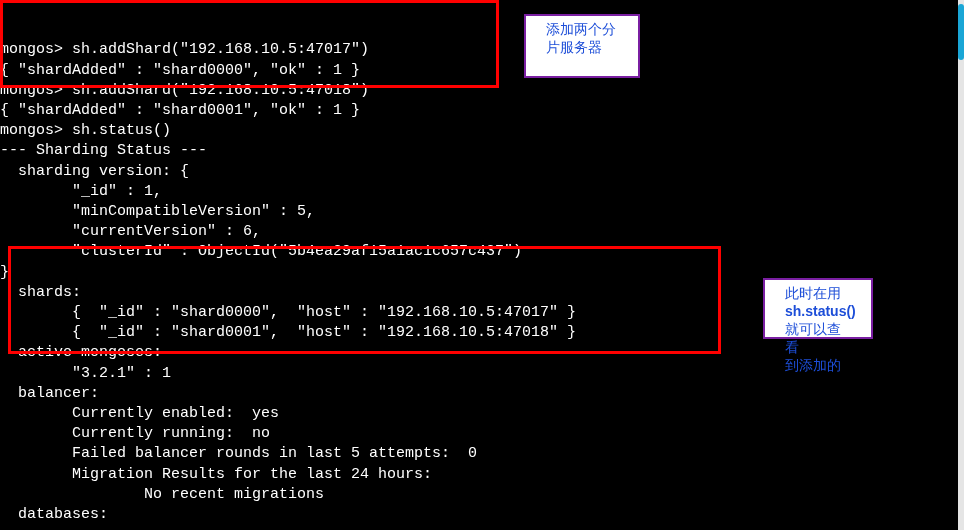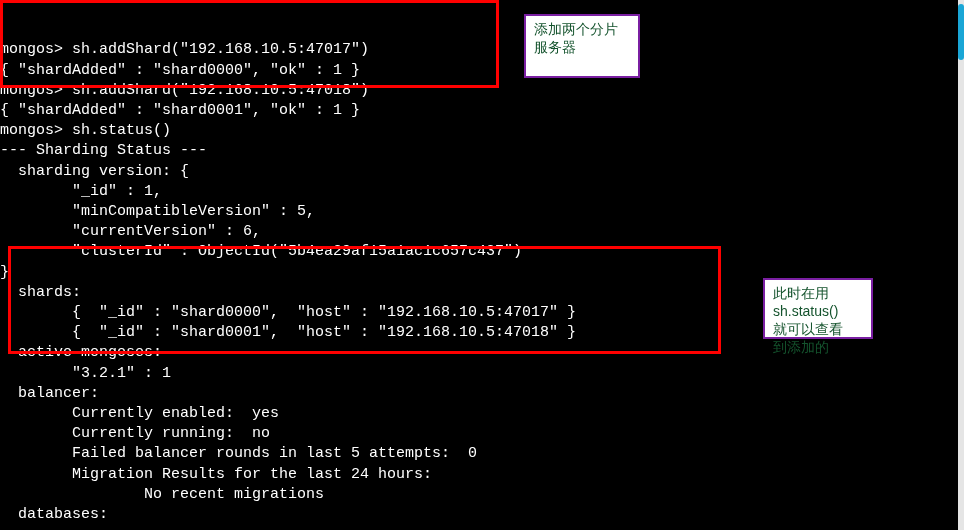--- a/index.html
+++ b/index.html
@@ -1,22 +1,22 @@
 <!DOCTYPE html>
 <html><head>
 <meta charset="utf-8">
 <style>
   html,body{margin:0;padding:0;width:964px;height:530px;background:#e5e5e5;font-family:"Consolas","Liberation Mono","Courier New",monospace;position:relative;overflow:hidden;}
   .term{position:absolute;left:0;top:0;width:958px;height:530px;background:#000;color:#fff;font-size:15px;line-height:20.2px;white-space:pre;}
   .bar{position:absolute;right:0;top:4px;width:6px;height:56px;background:#1aa6d6;border-radius:3px;}
   .box{position:absolute;border:3px solid #ff0000;box-sizing:border-box;}
   .annot{position:absolute;background:#fff;border:2px solid #7a1fa2;box-sizing:border-box;
-         font-family:"Microsoft YaHei","SimSun",Arial,sans-serif;font-size:14px;color:#14532d;
-         padding:4px 8px;line-height:18px;}
-  .annot b{font-weight:400;}
+         font-family:"Microsoft YaHei","SimSun",Arial,sans-serif;font-size:14px;color:#1d4ed8;
+         padding:4px 20px;line-height:18px;}
+  .annot b{font-weight:700;}
 </style>
 </head>
 <body>
 
 <div class="term">
   <div>mongos&gt; sh.addShard("192.168.10.5:47017")
 { "shardAdded" : "shard0000", "ok" : 1 }
 mongos&gt; sh.addShard("192.168.10.5:47018")
 { "shardAdded" : "shard0001", "ok" : 1 }
 mongos&gt; sh.status()

